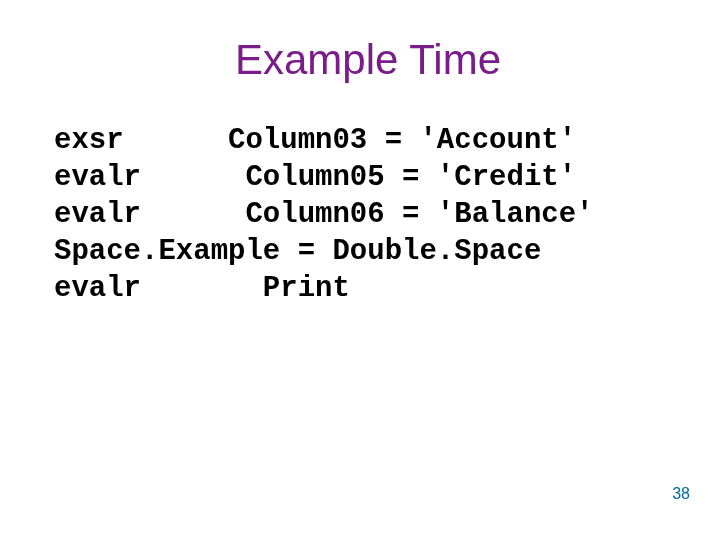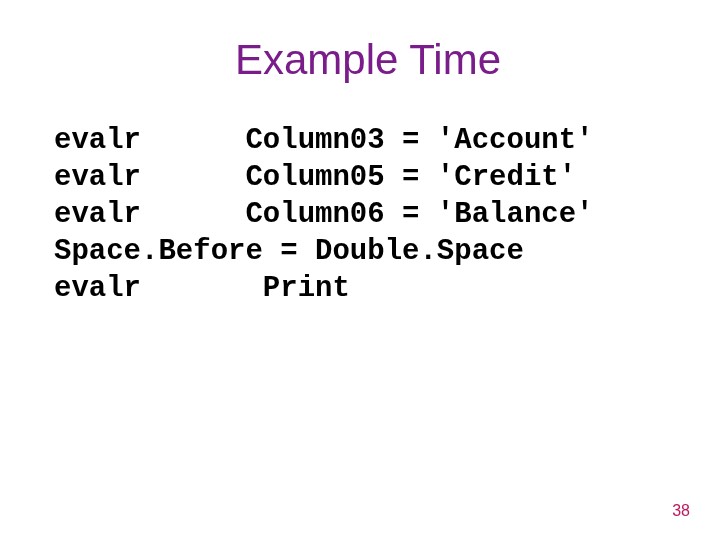--- a/index.html
+++ b/index.html
@@ -26,31 +26,31 @@
       font-family: 'Courier New', Courier, monospace;
       font-size: 29px;
       font-weight: bold;
       color: #000000;
       white-space: pre;
       padding-left: 30px;
       line-height: 1.28;
     }
     .page-number {
       position: absolute;
-      bottom: 20px;
+      bottom: 37px;
       right: 30px;
       font-size: 16px;
-      color: #be185d;
+      color: #0369a1;
       font-family: Arial, Helvetica, sans-serif;
     }
   </style>
 </head>
 <body>
 
 <h1 class="title">Example Time</h1>
 
-<div class="code-block"><span>evalr      Column03 = 'Account'</span>
+<div class="code-block"><span>exsr      Column03 = 'Account'</span>
 <span>evalr      Column05 = 'Credit'</span>
 <span>evalr      Column06 = 'Balance'</span>
-<span>Space.Before = Double.Space</span>
+<span>Space.Example = Double.Space</span>
 <span>evalr       Print</span></div>
 
 <div class="page-number">38</div>
 
 </body></html>

